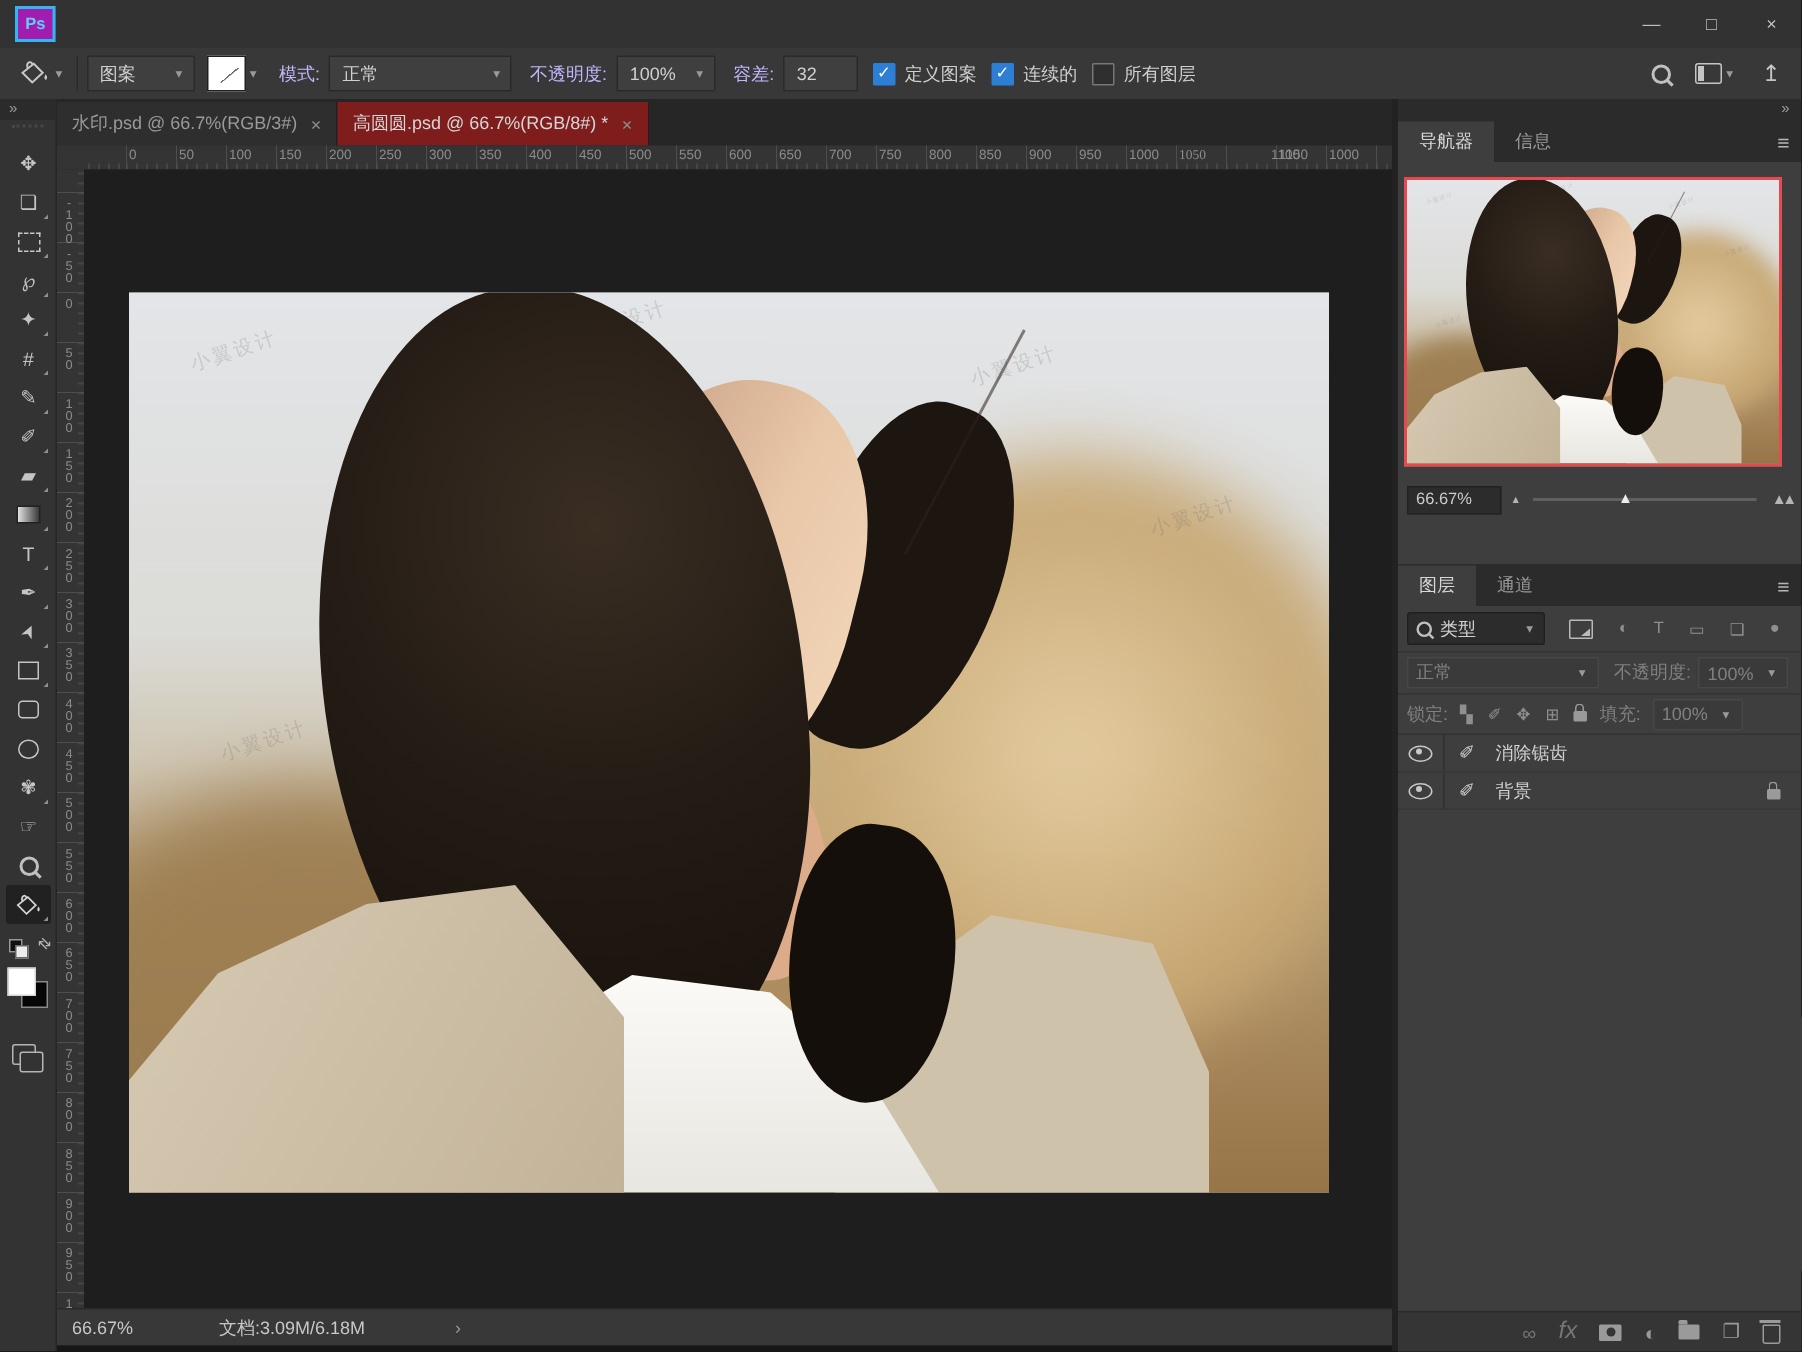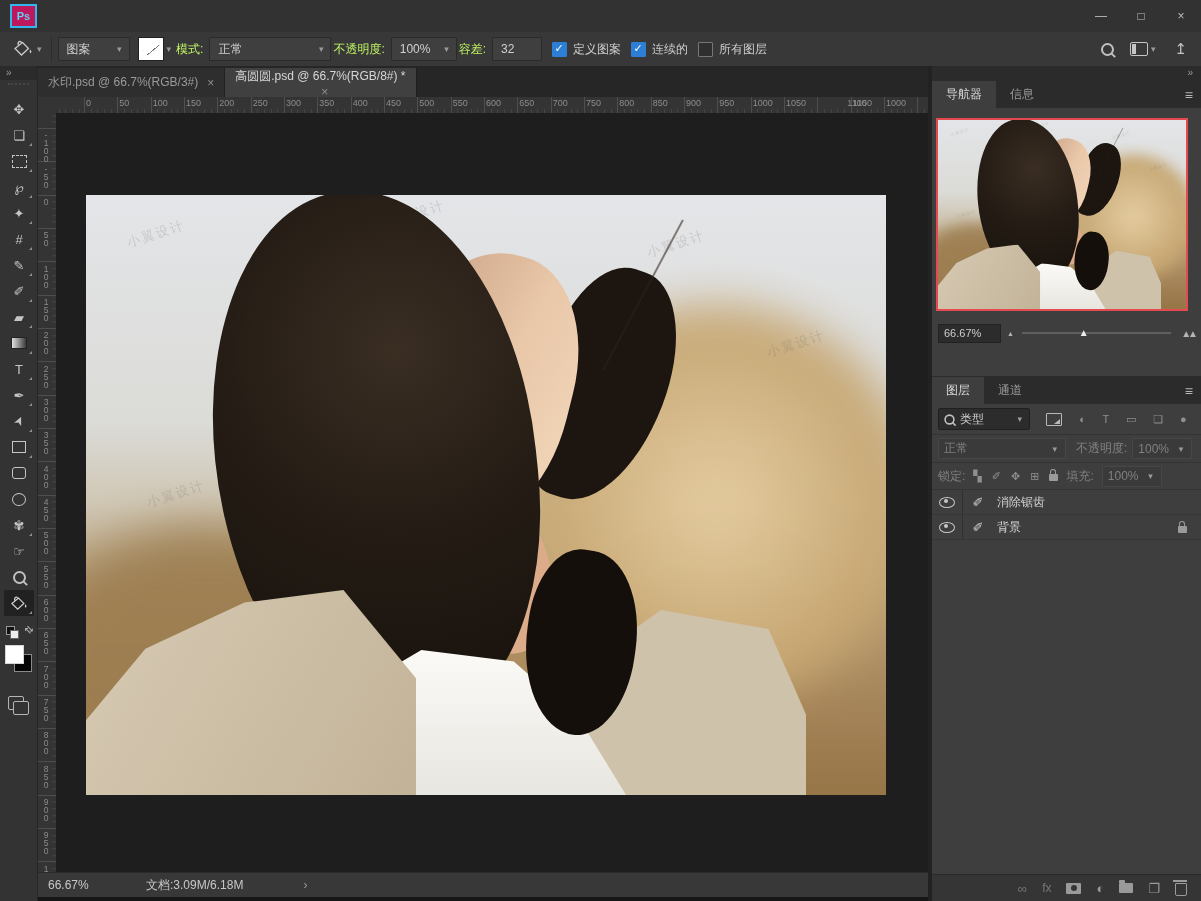--- a/index.html
+++ b/index.html
@@ -4,35 +4,35 @@
 <style>
   html,body{margin:0;padding:0;background:#111;}
   body{width:1201px;height:901px;position:relative;overflow:hidden;
        font-family:"Liberation Sans","DejaVu Sans",sans-serif;font-size:12px;color:#cfcfcf;
        -webkit-font-smoothing:antialiased;}
   .flex{display:flex;align-items:center;}
 
   
   #menubar{position:absolute;top:0;left:0;width:1201px;height:32px;background:#323232;
            border-bottom:1px solid #242424;display:flex;align-items:center;}
-  .ps-logo{margin-left:10px;width:23px;height:20px;background:#be185d;border:2px solid #2fb7ee;
+  .ps-logo{margin-left:10px;width:23px;height:20px;background:#a21caf;border:2px solid #2fb7ee;
            color:#5fd0f7;font-size:11px;font-weight:bold;display:flex;align-items:center;justify-content:center;}
   #menu-items{display:flex;margin-left:12px;}
   .menu-item{padding:0 13px;line-height:32px;color:#d6d6d6;cursor:default;}
   .win-controls{margin-left:auto;display:flex;}
   .win-btn{width:40px;text-align:center;color:#bdbdbd;font-size:12px;line-height:32px;}
 
   
   #optionsbar{position:absolute;top:32px;left:0;width:1201px;height:34px;background:#383838;
               border-bottom:1px solid #222;display:flex;align-items:center;}
   .ob-sep{width:1px;height:24px;background:#2b2b2b;margin:0 6px;}
   .chev{color:#9a9a9a;font-size:9px;margin:0 3px;}
   .ob-select{height:22px;background:#3f3f3f;border:1px solid #2a2a2a;display:flex;align-items:center;
              padding:0 4px 0 8px;color:#d0d0d0;border-radius:1px;}
-  .ob-label{color:#bef264;margin:0 6px 0 2px;}
+  .ob-label{color:#c4b5fd;margin:0 6px 0 12px;}
   .pattern-swatch{width:24px;height:22px;background:#fff;border:1px solid #202020;margin-left:8px;position:relative;overflow:hidden;}
   .pattern-swatch::after{content:"";position:absolute;left:2px;top:4px;width:20px;height:14px;
        background:repeating-linear-gradient(-40deg,transparent 0 2px,#6a6a6a 2px 3px,transparent 3px 7px);
        clip-path:polygon(5% 70%,60% 5%,95% 25%,35% 95%);}
   .cb-group{display:flex;align-items:center;margin-left:10px;}
   .cb{width:13px;height:13px;border:1px solid #777;background:#2f2f2f;margin-right:6px;position:relative;border-radius:1px;}
   .cb.checked{background:#2d7fd6;border-color:#2d7fd6;}
   .cb.checked::after{content:"✓";position:absolute;left:1.5px;top:-1px;color:#fff;font-size:11px;}
   .ob-right{margin-left:auto;display:flex;align-items:center;margin-right:14px;gap:16px;}
   .icon-search{width:9px;height:9px;border:2px solid #c0c0c0;border-radius:50%;position:relative;display:inline-block;}
@@ -63,21 +63,21 @@
   .sw-back{position:absolute;left:10px;top:30px;width:16px;height:16px;background:#060606;border:1px solid #8a8a8a;}
   .sw-front{position:absolute;left:1px;top:21px;width:17px;height:17px;background:#fff;border:1px solid #d5d5d5;}
   .screen-mode{margin:14px 0 0 8px;width:14px;height:12px;border:1px solid #b5b5b5;border-radius:2px;position:relative;}
   .screen-mode::after{content:"";position:absolute;left:4px;top:4px;width:14px;height:12px;border:1px solid #b5b5b5;border-radius:2px;background:#333;}
 
   
   #docarea{position:absolute;top:66px;left:38px;width:890px;height:835px;background:#262626;}
   #tabstrip{position:absolute;top:0;left:0;right:0;height:31px;background:#262626;display:flex;}
   .doc-tab{display:flex;align-items:center;padding:0 10px;background:#2e2e2e;color:#9a9a9a;
            border-right:1px solid #202020;max-width:230px;white-space:nowrap;height:29px;margin-top:2px;}
-  .doc-tab.active{background:#404040;color:#d6d6d6;flex-direction:column;}
+  .doc-tab.active{background:#7f1d1d;color:#d6d6d6;}
   .tab-close{margin-left:9px;color:#8e8e8e;font-size:12px;}
   #ruler-corner{position:absolute;top:31px;left:0;width:18px;height:16px;background:#343434;border-right:1px solid #262626;border-bottom:1px solid #262626;}
   #hruler{position:absolute;top:31px;left:18px;width:872px;height:16px;background:#343434;border-bottom:1px solid #262626;overflow:hidden;
      background-image:repeating-linear-gradient(90deg,#4e4e4e 0 1px,transparent 1px 33.333px),
                       repeating-linear-gradient(90deg,#454545 0 1px,transparent 1px 6.6667px);
      background-position:28px 0,28px bottom;background-size:100% 100%,100% 4px;background-repeat:no-repeat,repeat-x;}
   .hlab{position:absolute;top:1px;font-size:9px;color:#8c8c8c;}
   #vruler{position:absolute;top:47px;left:0;width:18px;height:760px;background:#343434;border-right:1px solid #262626;overflow:hidden;
      background-image:repeating-linear-gradient(180deg,#4e4e4e 0 1px,transparent 1px 33.333px),
                       repeating-linear-gradient(180deg,#454545 0 1px,transparent 1px 6.6667px);
@@ -161,21 +161,21 @@
   #lp-bottom{position:absolute;left:0;right:0;bottom:0;height:26px;background:#353535;border-top:1px solid #2a2a2a;
              display:flex;align-items:center;justify-content:flex-end;gap:15px;padding-right:14px;}
   .bic{color:#9a9a9a;font-size:13px;display:inline-flex;align-items:center;}
   .bic.dim{color:#767676;}
   .icon-mask{width:15px;height:11px;background:#9a9a9a;border-radius:1px;position:relative;display:inline-block;}
   .icon-mask::after{content:"";position:absolute;left:4.5px;top:2.5px;width:6px;height:6px;border-radius:50%;background:#353535;}
   .icon-folder{width:14px;height:10px;background:#9a9a9a;border-radius:1px;position:relative;display:inline-block;}
   .icon-folder::before{content:"";position:absolute;top:-3px;left:0;width:6px;height:3px;background:#9a9a9a;border-radius:1px 1px 0 0;}
   .icon-trash{width:10px;height:11px;border:1px solid #9a9a9a;border-radius:1px 1px 2px 2px;position:relative;display:inline-block;margin-top:3px;}
   .icon-trash::before{content:"";position:absolute;top:-4px;left:-3px;width:14px;height:2px;background:#9a9a9a;}
-  .fx{font-size:12px;}
+  .fx{font-style:italic;font-size:16px;}
 </style>
 </head>
 <body>
 
 <div id="menubar">
   <div class="ps-logo">Ps</div>
   <div class="win-controls">
     <span class="win-btn">—</span>
     <span class="win-btn">□</span>
     <span class="win-btn">×</span>
@@ -342,21 +342,21 @@
       <span class="hlab" style="left: 396.667px;">550</span>
       <span class="hlab" style="left: 430px;">600</span>
       <span class="hlab" style="left: 463.333px;">650</span>
       <span class="hlab" style="left: 496.667px;">700</span>
       <span class="hlab" style="left: 530px;">750</span>
       <span class="hlab" style="left: 563.333px;">800</span>
       <span class="hlab" style="left: 596.667px;">850</span>
       <span class="hlab" style="left: 630px;">900</span>
       <span class="hlab" style="left: 663.333px;">950</span>
       <span class="hlab" style="left: 696.667px;">1000</span>
-      <span class="hlab" style="left: 730px;">1050</span>
+      <span class="hlab" style="left: 730px; font-family: Liberation Serif, serif;">1050</span>
       <span class="hlab" style="left: 763.333px; margin-left: 28px;">1100</span>
       <span class="hlab" style="left: 796.667px;">1150</span>
       <span class="hlab" style="left: 830px;">1000</span>
     </div>
   <div id="vruler">
       <span class="vlab" style="top: 17.3333px;">-100</span>
       <span class="vlab" style="top: 50.6667px;">-50</span>
       <span class="vlab" style="top: 84px;">0</span>
       <span class="vlab" style="top: 117.333px;">50</span>
       <span class="vlab" style="top: 150.667px;">100</span>

